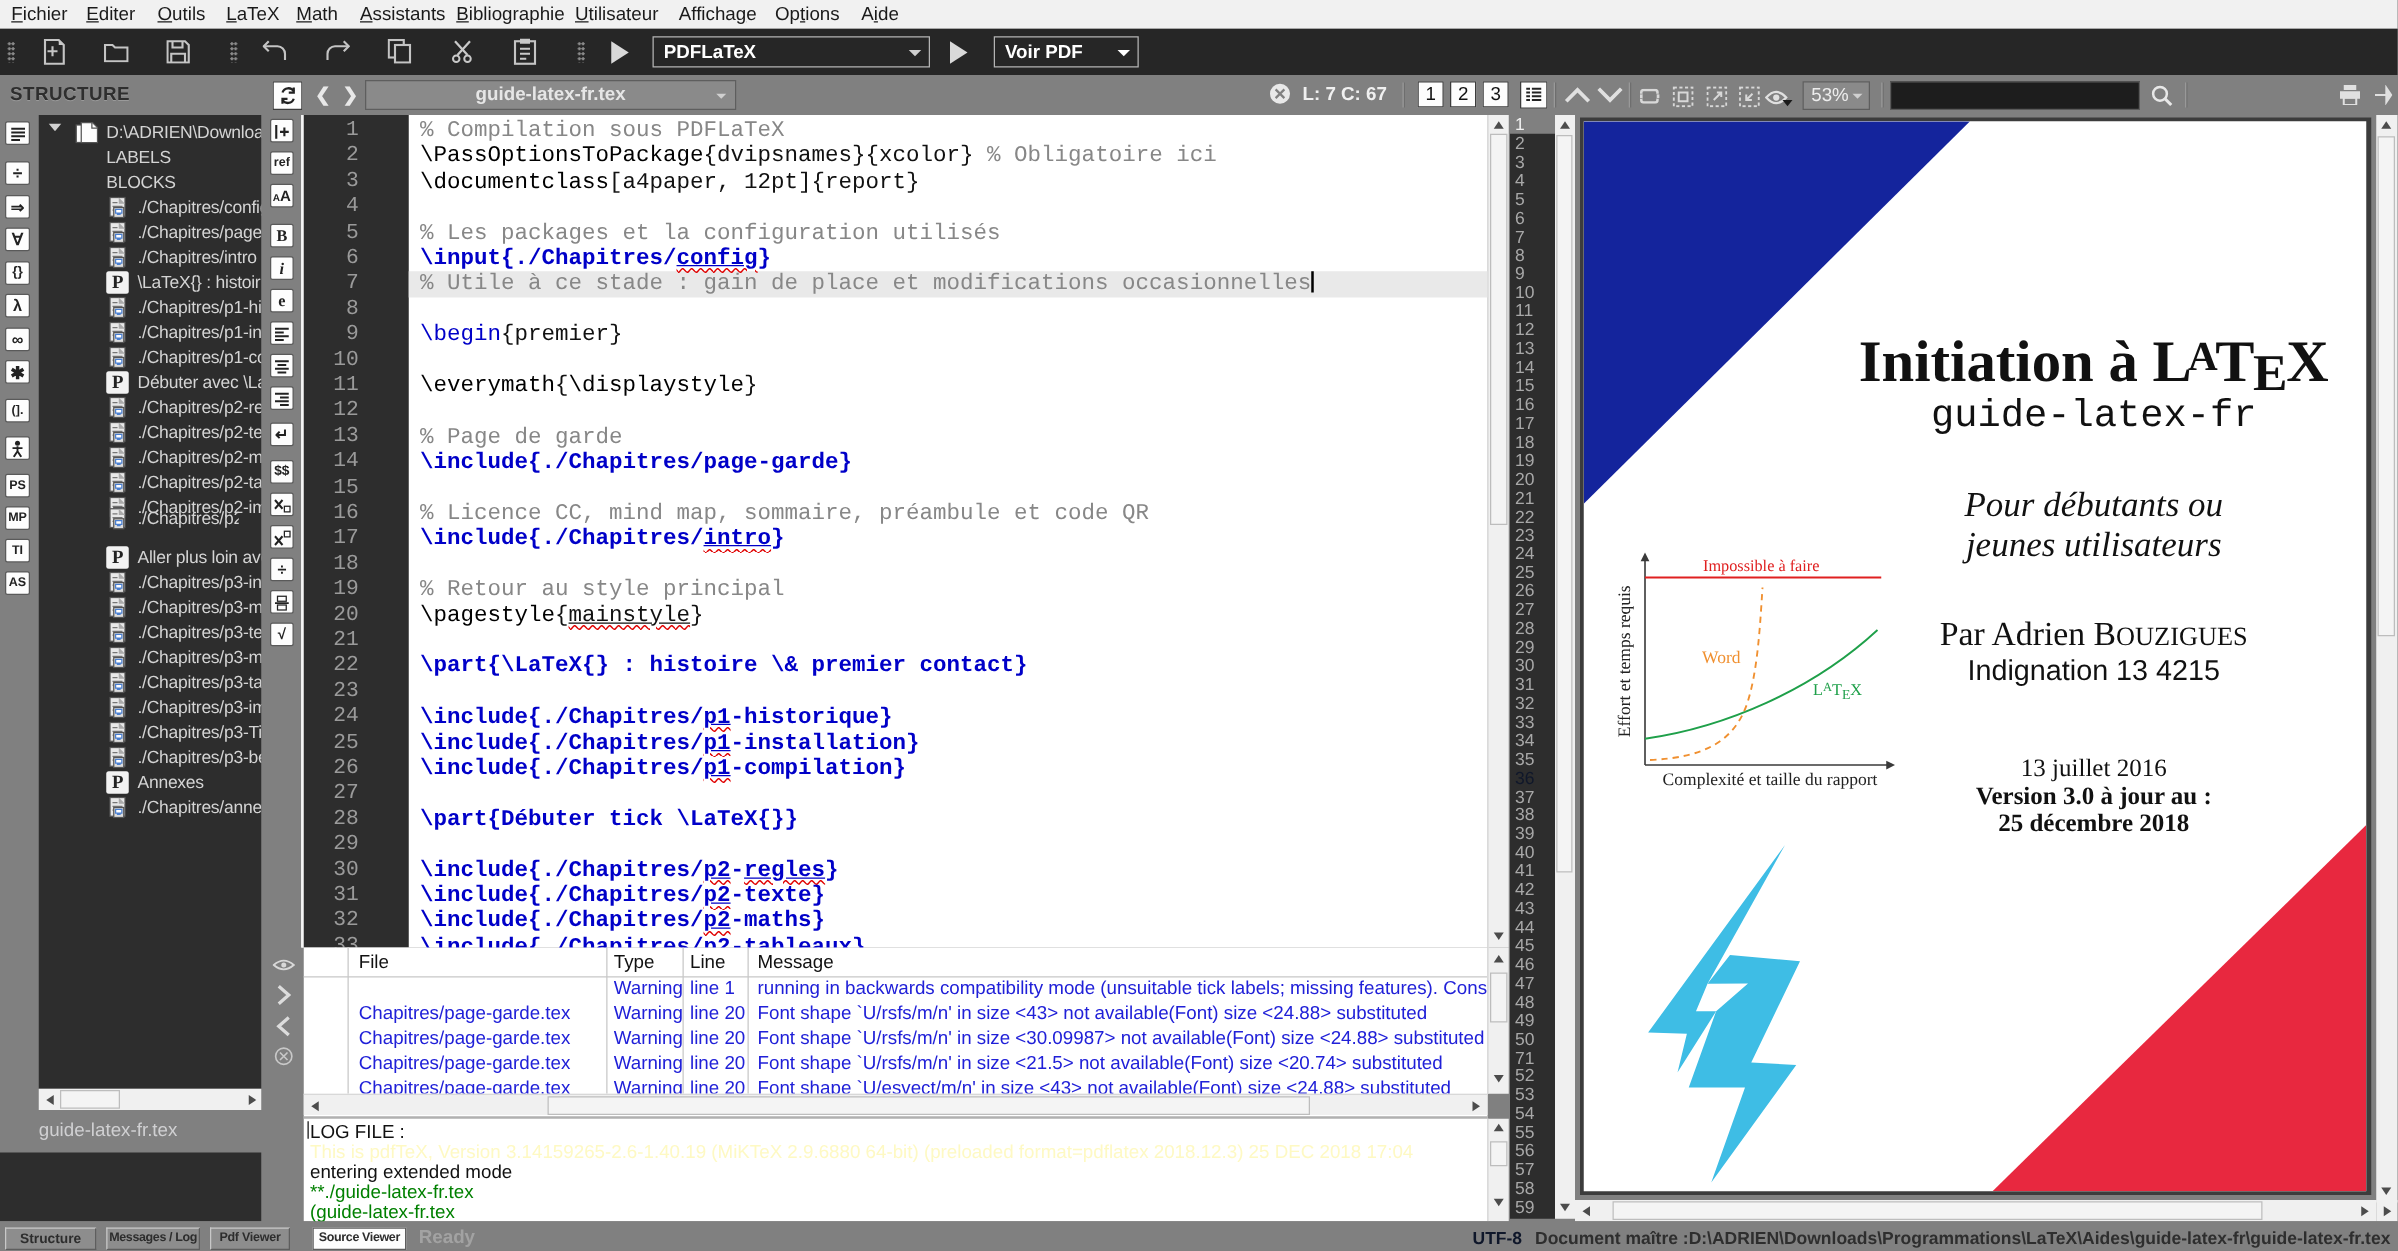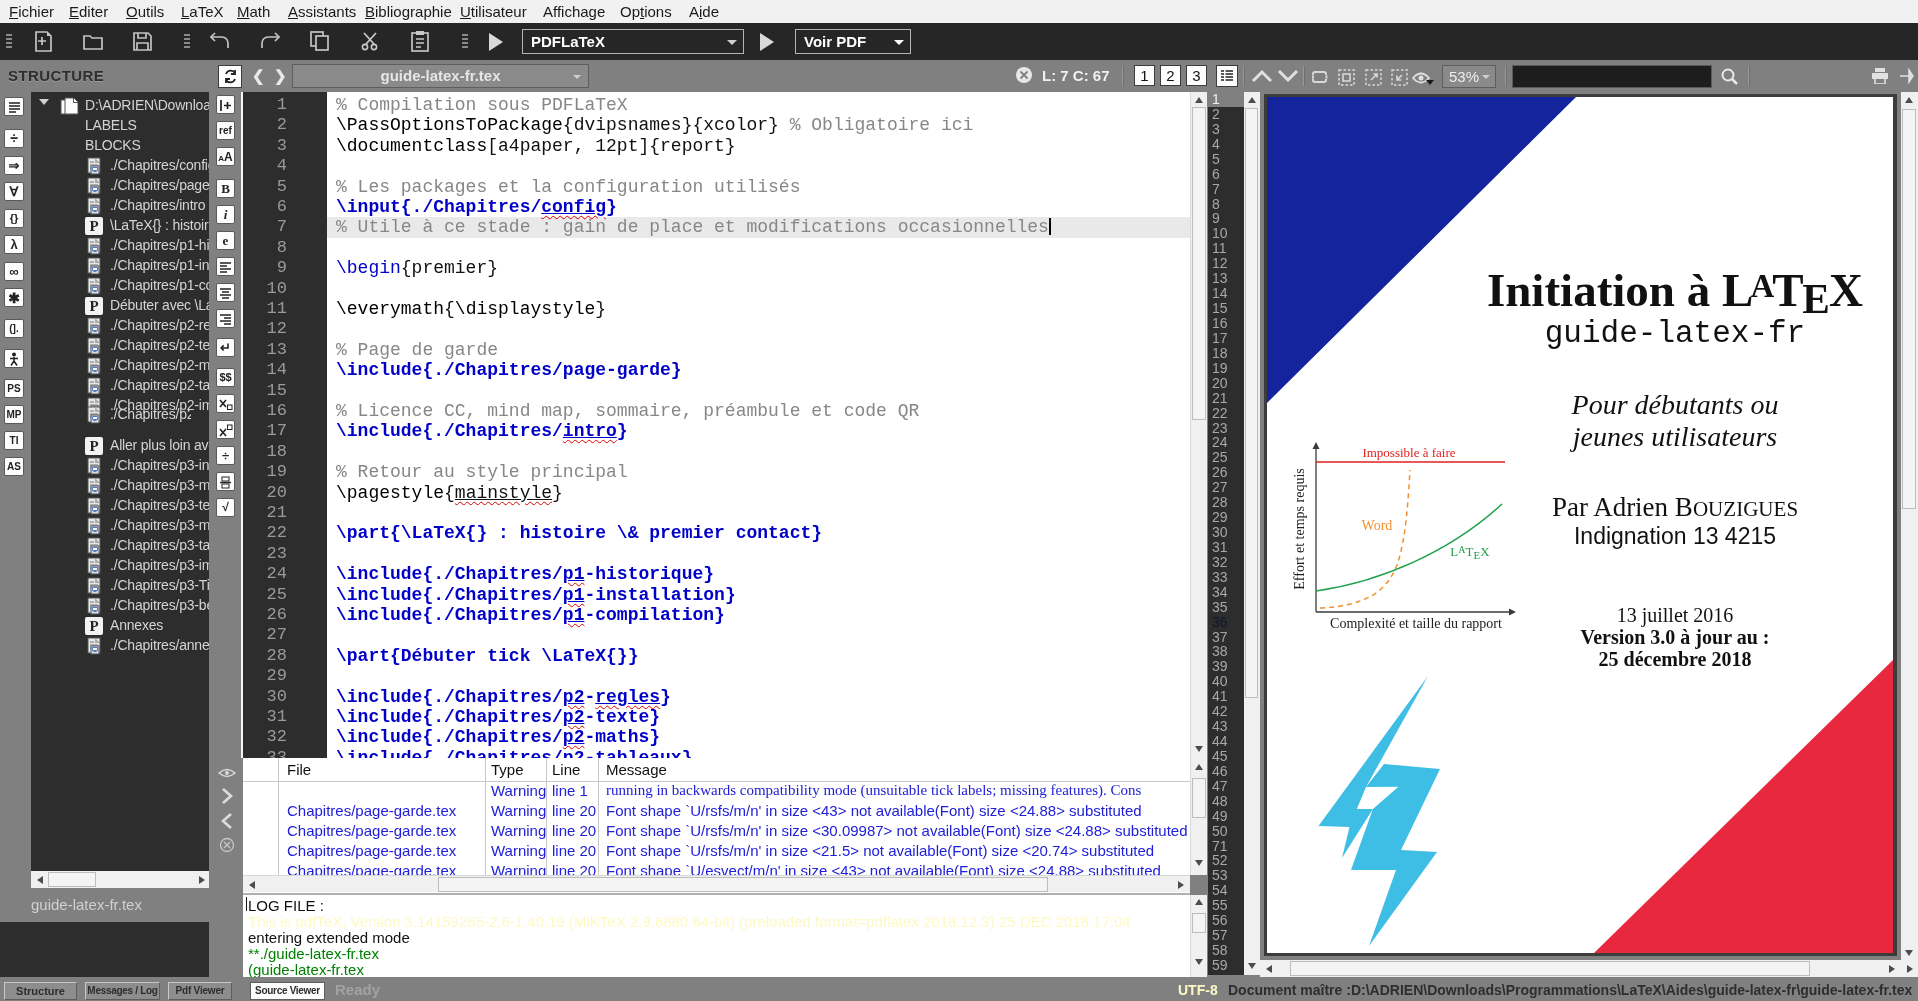--- a/index.html
+++ b/index.html
@@ -561,21 +561,21 @@
 <div class="abs" style="left:546px;top:758px;width:1px;height:117px;background:#c8c8c8"></div>
 <div class="abs" style="left:598px;top:758px;width:1px;height:117px;background:#c8c8c8"></div>
 <div class="abs" style="left:243px;top:781px;width:947px;height:1px;background:#c8c8c8"></div>
 <div class="abs" style="left:287px;top:761px;font-size:15px;color:#111">File</div>
 <div class="abs" style="left:491px;top:761px;font-size:15px;color:#111">Type</div>
 <div class="abs" style="left:552px;top:761px;font-size:15px;color:#111">Line</div>
 <div class="abs" style="left:606px;top:761px;font-size:15px;color:#111">Message</div>
 <div class="mrow" style="left:287px;top:782px;width:196px;"></div>
 <div class="mrow" style="left:491px;top:782px;">Warning</div>
 <div class="mrow" style="left:552px;top:782px;">line 1</div>
-<div class="mrow" style="left:606px;top:782px;width:584px;font-family:Liberation Serif, serif;">running in backwards compatibility mode (unsuitable tick labels; missing features). Cons</div>
+<div class="mrow" style="left:606px;top:782px;width:584px;">running in backwards compatibility mode (unsuitable tick labels; missing features). Cons</div>
 <div class="mrow" style="left:287px;top:802px;width:196px;">Chapitres/page-garde.tex</div>
 <div class="mrow" style="left:491px;top:802px;">Warning</div>
 <div class="mrow" style="left:552px;top:802px;">line 20</div>
 <div class="mrow" style="left:606px;top:802px;width:584px;">Font shape `U/rsfs/m/n' in size &lt;43&gt; not available(Font) size &lt;24.88&gt; substituted</div>
 <div class="mrow" style="left:287px;top:822px;width:196px;">Chapitres/page-garde.tex</div>
 <div class="mrow" style="left:491px;top:822px;">Warning</div>
 <div class="mrow" style="left:552px;top:822px;">line 20</div>
 <div class="mrow" style="left:606px;top:822px;width:584px;">Font shape `U/rsfs/m/n' in size &lt;30.09987&gt; not available(Font) size &lt;24.88&gt; substituted</div>
 <div class="mrow" style="left:287px;top:842px;width:196px;">Chapitres/page-garde.tex</div>
 <div class="mrow" style="left:491px;top:842px;">Warning</div>
@@ -725,14 +725,14 @@
   </div>
 <div class="abs sb" style="left:1901px;top:960px;width:17px;height:17px">
     <div class="sbarr ar2" style="left:6px;top:5px"></div>
   </div>
 <div class="abs" style="left:0;top:977px;width:1918px;height:24px;background:#808080"></div>
 <div class="sbtn" style="left:4px;width:73px;font-size:11px">Structure</div>
 <div class="sbtn" style="left:85px;width:75px;font-size:10px;letter-spacing:-0.3px">Messages / Log</div>
 <div class="sbtn" style="left:168px;width:64px;font-size:10px;letter-spacing:-0.2px">Pdf Viewer</div>
 <div class="sbtn" style="left:250px;width:75px;background:#fdfdfd;border-color:#5e5e5e;font-size:10px;letter-spacing:-0.3px">Source Viewer</div>
 <div class="abs" style="left:335px;top:981px;font-size:15px;font-weight:bold;color:#a2a2a2">Ready</div>
-<div class="abs" style="left:1178px;top:982px;font-size:14px;font-weight:bold;color:#fef9c3">UTF-8</div>
+<div class="abs" style="left:1178px;top:982px;font-size:14px;font-weight:bold;color:#0f172a">UTF-8</div>
 <div class="abs" style="left:1228px;top:982px;font-size:14px;font-weight:bold;color:#2e2e2e">Document maître :D:\ADRIEN\Downloads\Programmations\LaTeX\Aides\guide-latex-fr\guide-latex-fr.tex</div>
 
 </body></html>

